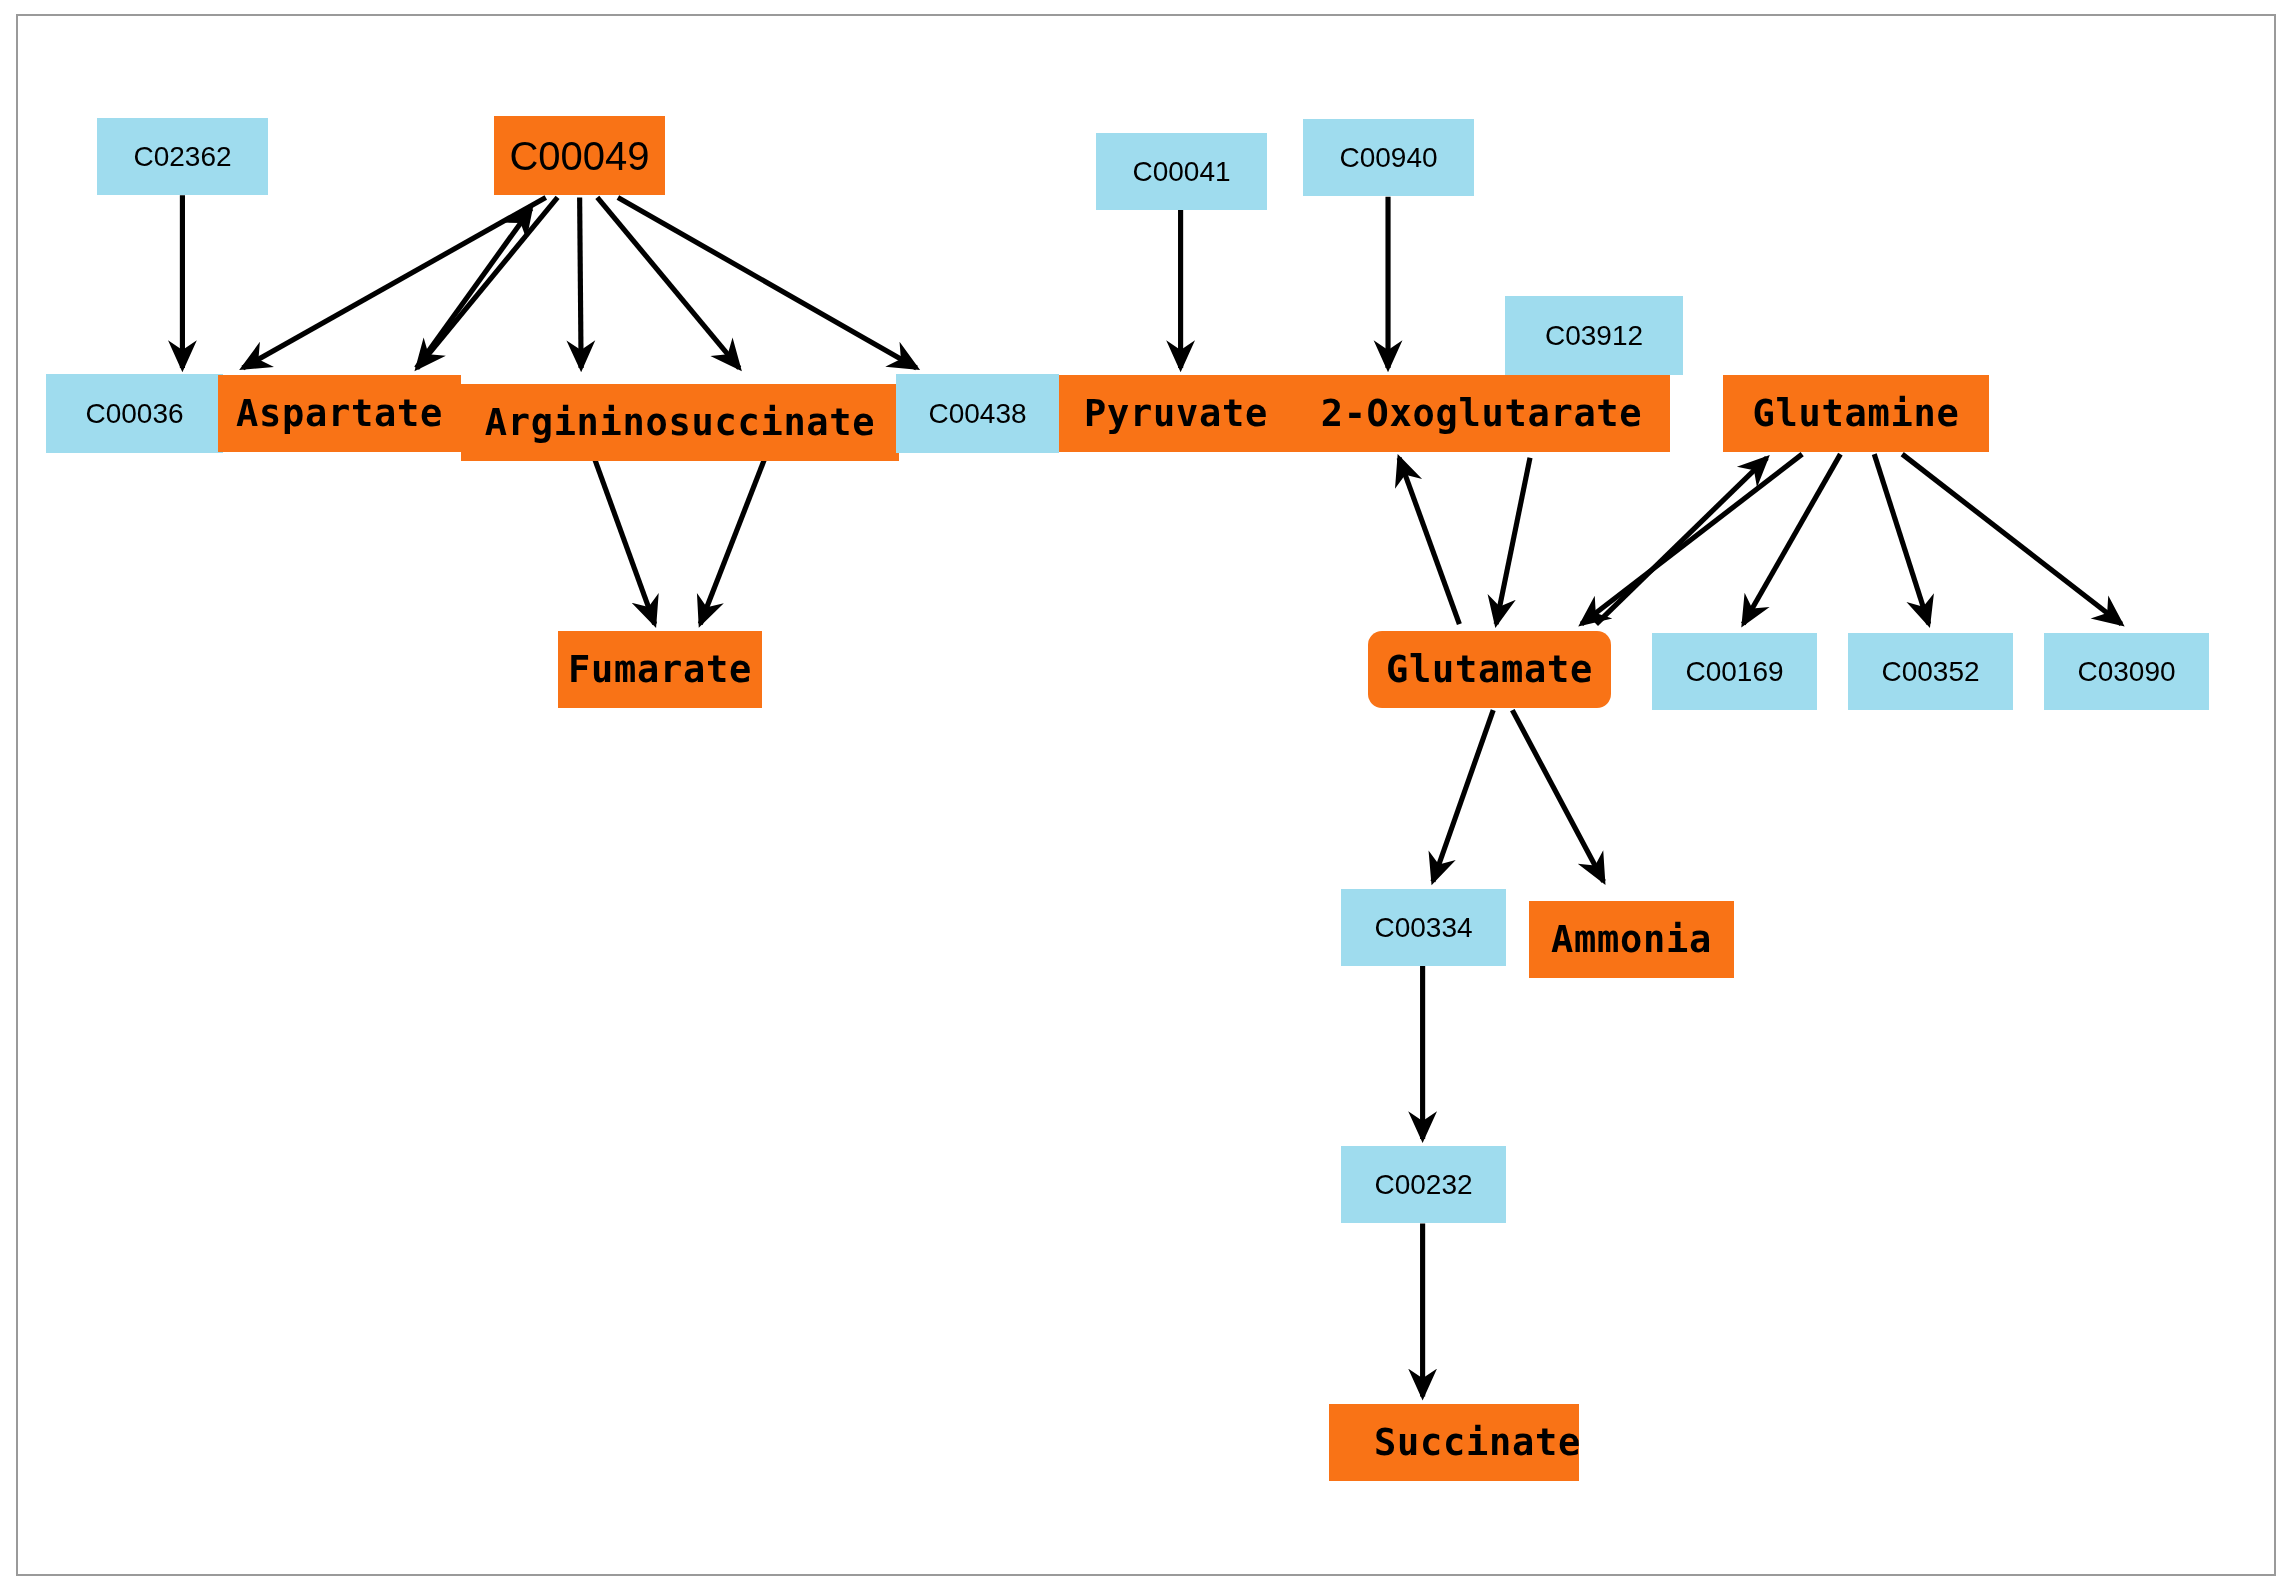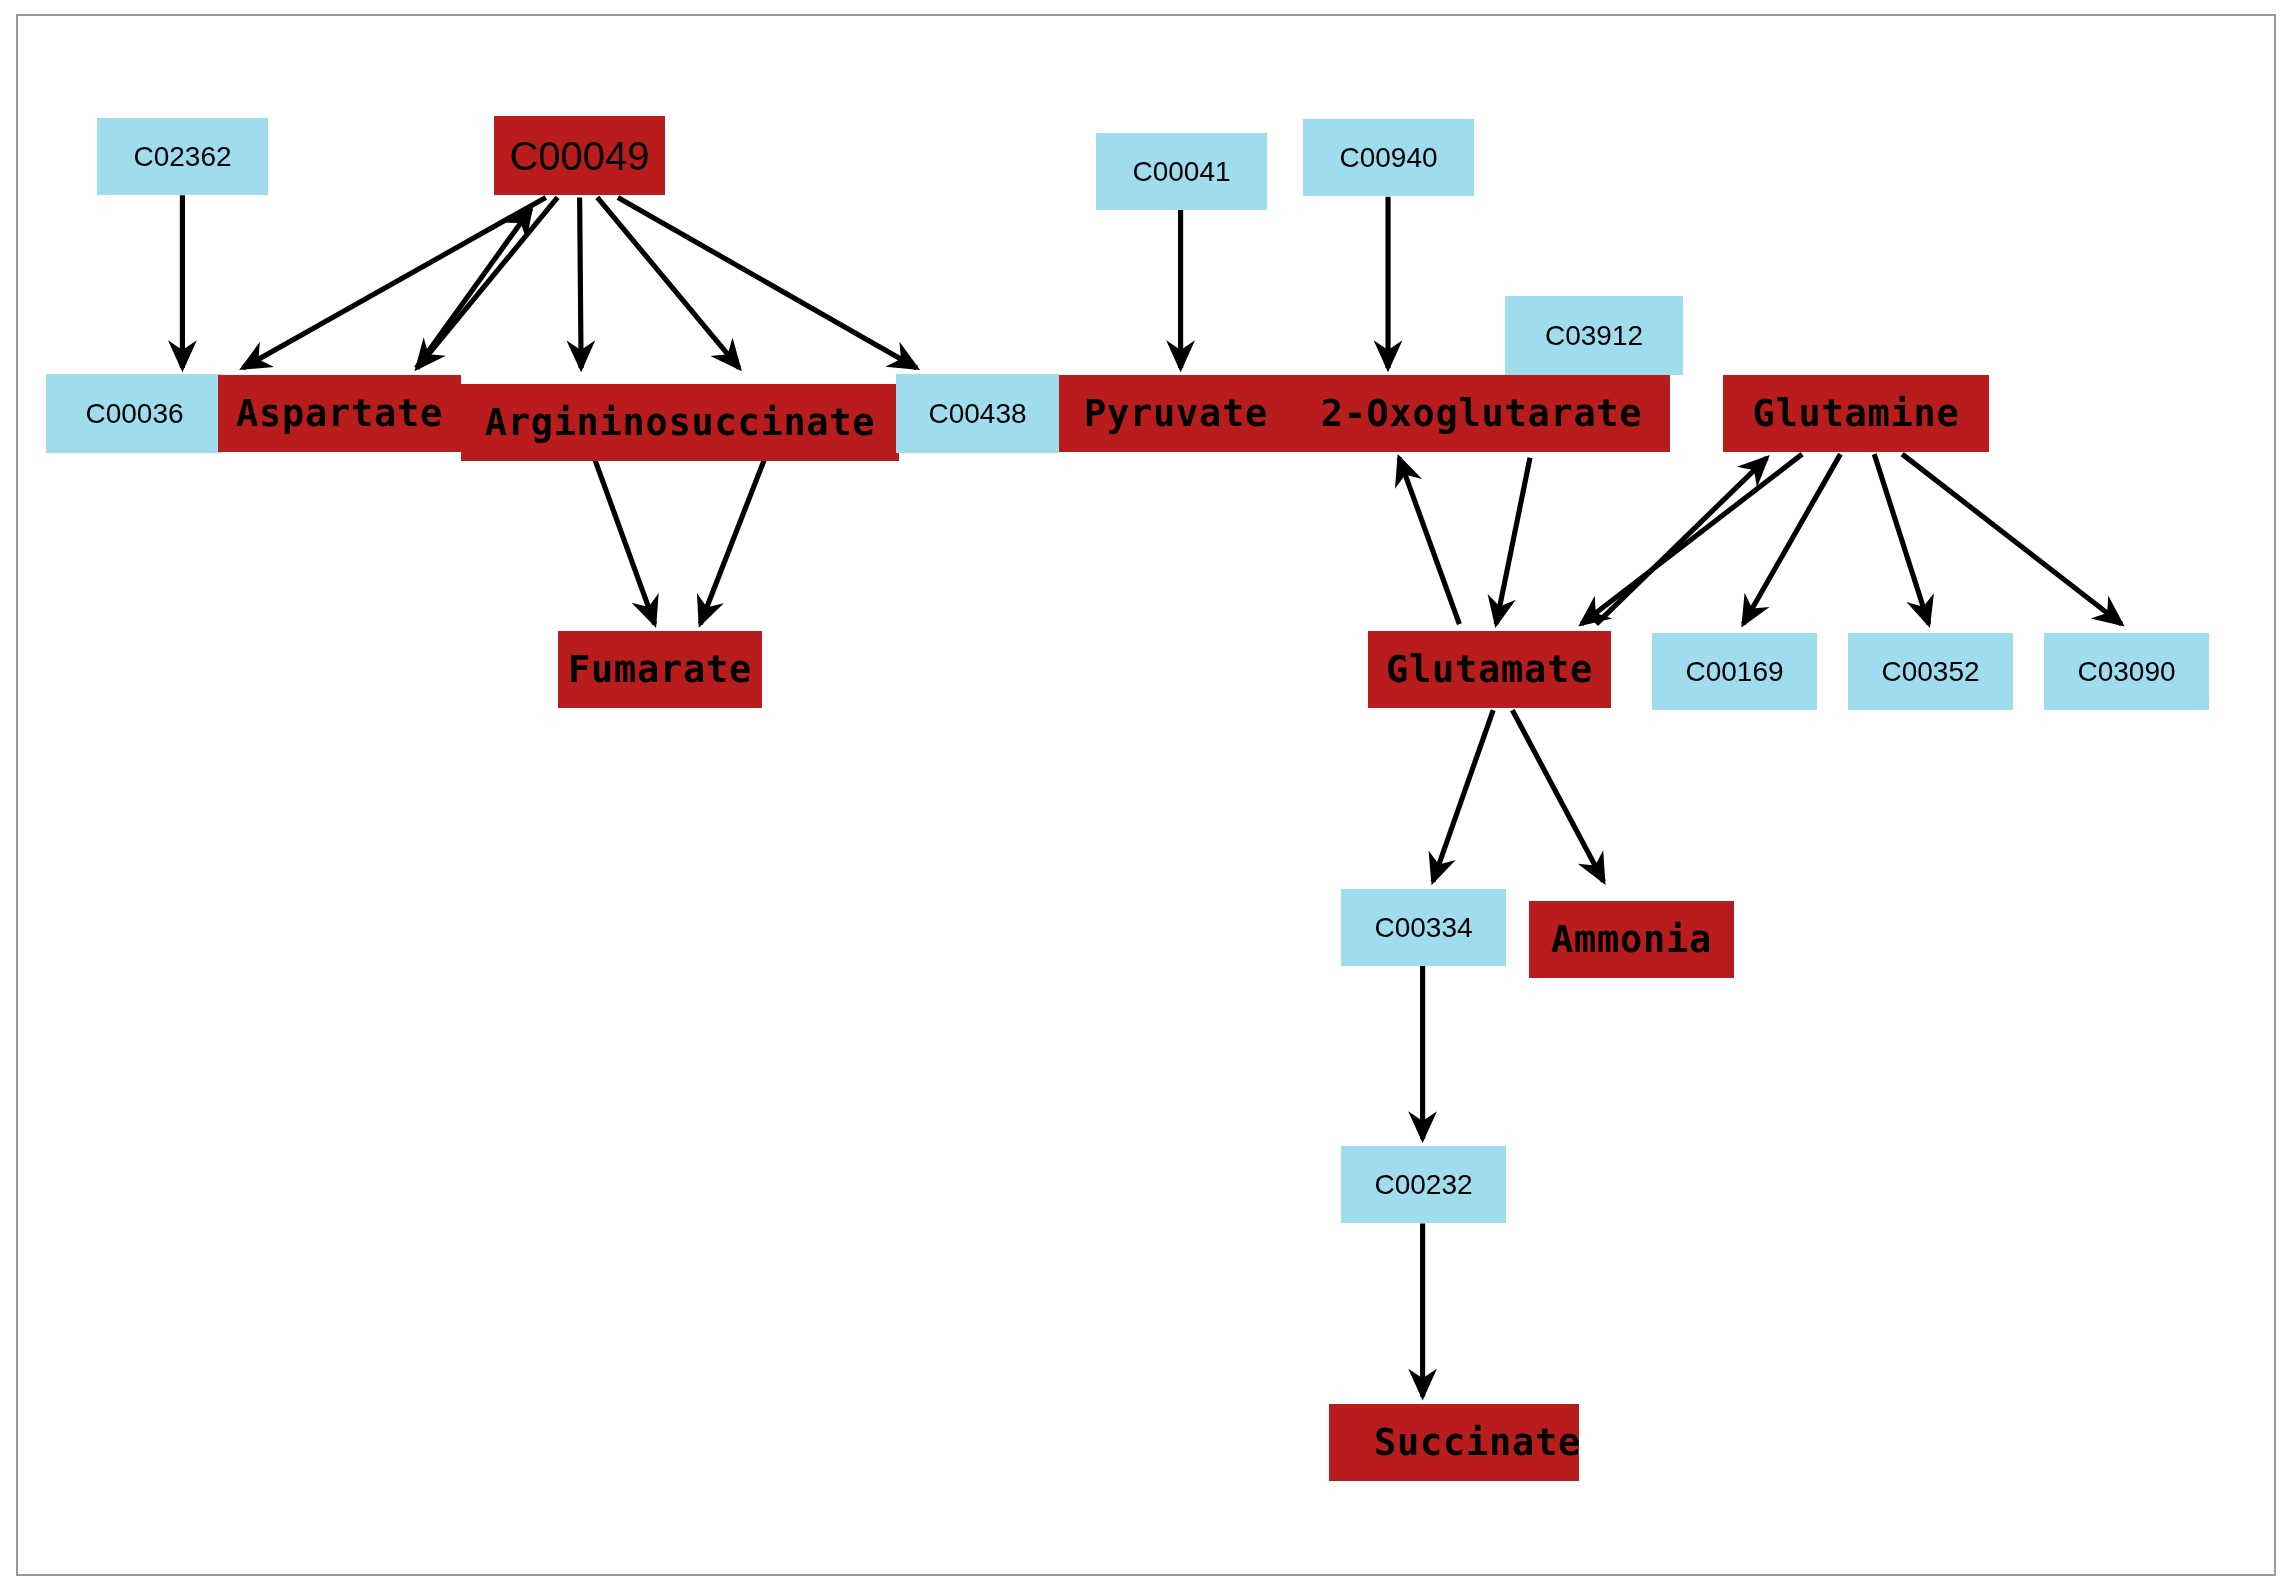--- a/index.html
+++ b/index.html
@@ -44,21 +44,21 @@
     overflow: visible;
   }
   .node.kegg {
     background: #9fdcee;
     font-family: "Liberation Sans", sans-serif;
     font-size: 28px;
     font-weight: 400;
     letter-spacing: 0px;
   }
   .node.name {
-    background: #b91c1c;
+    background: #f97316;
     font-family: "DejaVu Sans Mono", monospace;
     font-size: 37px;
     font-weight: 700;
     letter-spacing: 0.7px;
   }
   .node.name.kegglike {
     font-family: "Liberation Sans", sans-serif;
     font-weight: 400;
     font-size: 40px;
     letter-spacing: 0px;
@@ -133,21 +133,21 @@
       </div>
       <div class="node name" style="left: 1293px; top: 375px; width: 377px; height: 77px;">
         <span>2-Oxoglutarate</span>
       </div>
       <div class="node name" style="left: 1723px; top: 375px; width: 266px; height: 77px;">
         <span>Glutamine</span>
       </div>
       <div class="node name" style="left: 558px; top: 631px; width: 204px; height: 77px;">
         <span>Fumarate</span>
       </div>
-      <div class="node name" style="left: 1368px; top: 631px; width: 243px; height: 77px;">
+      <div class="node name" style="left: 1368px; top: 631px; width: 243px; height: 77px; border-radius: 14px;">
         <span>Glutamate</span>
       </div>
       <div class="node kegg" style="left: 1652px; top: 633px; width: 165px; height: 77px;">
         <span>C00169</span>
       </div>
       <div class="node kegg" style="left: 1848px; top: 633px; width: 165px; height: 77px;">
         <span>C00352</span>
       </div>
       <div class="node kegg" style="left: 2044px; top: 633px; width: 165px; height: 77px;">
         <span>C03090</span>

